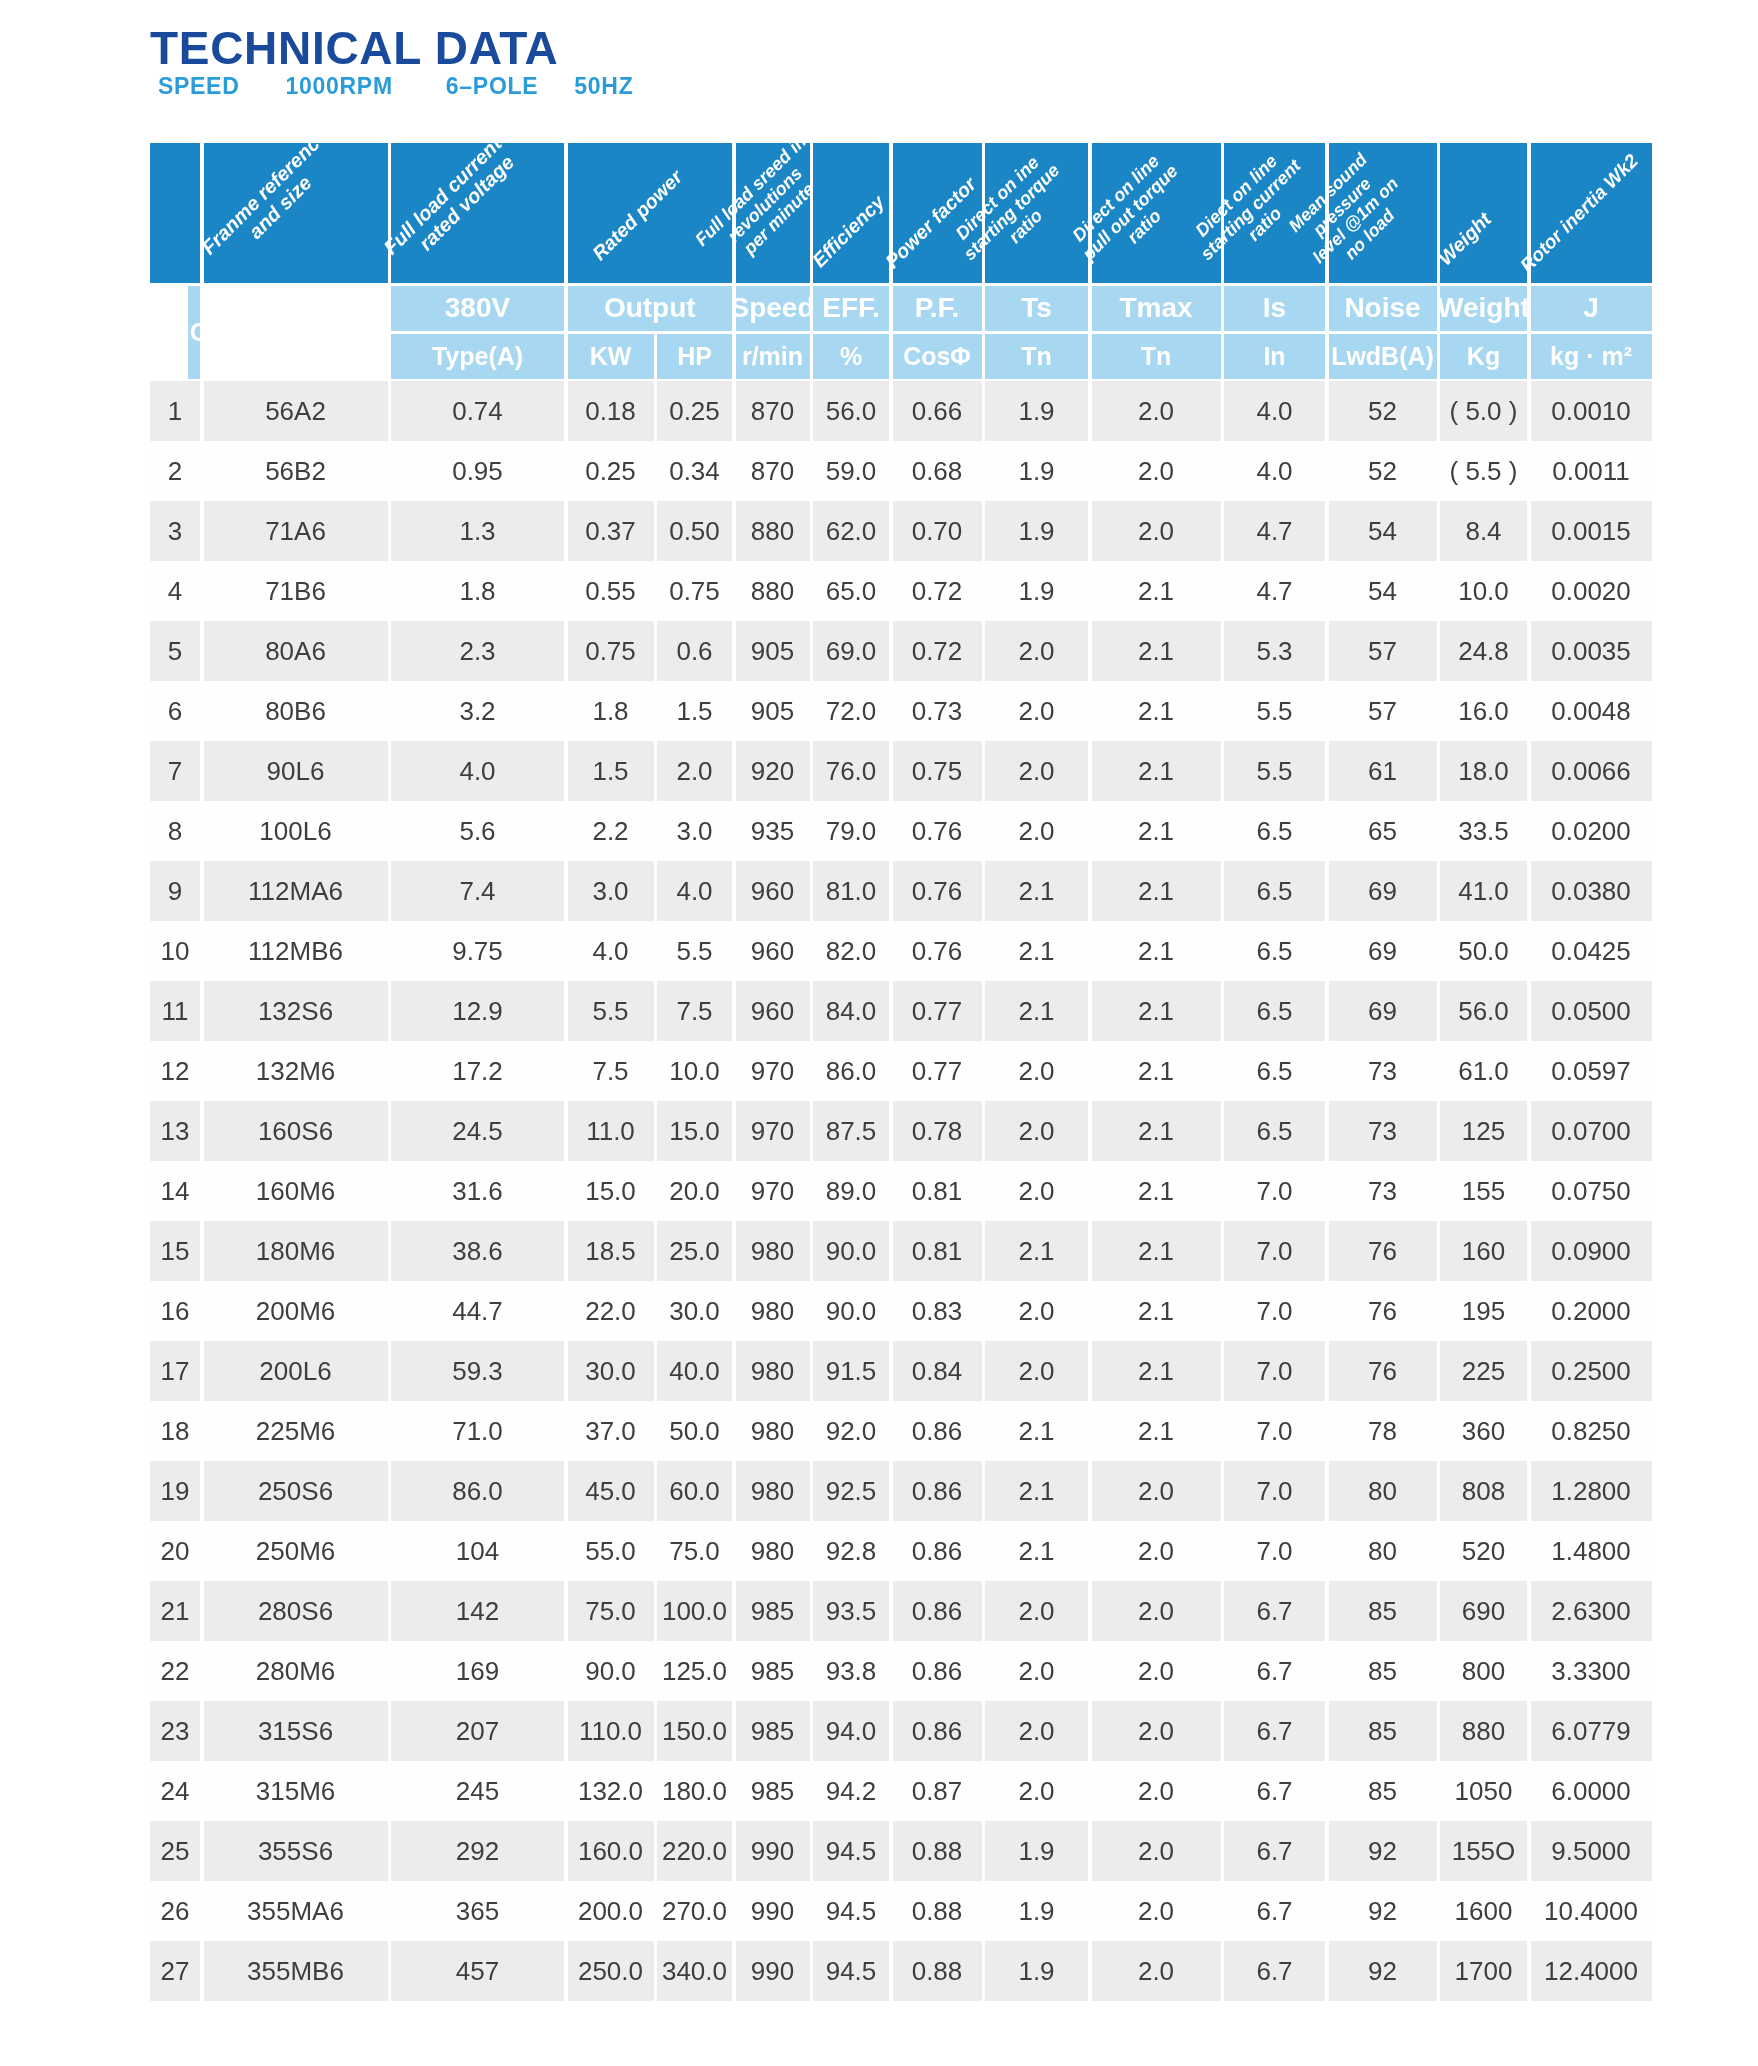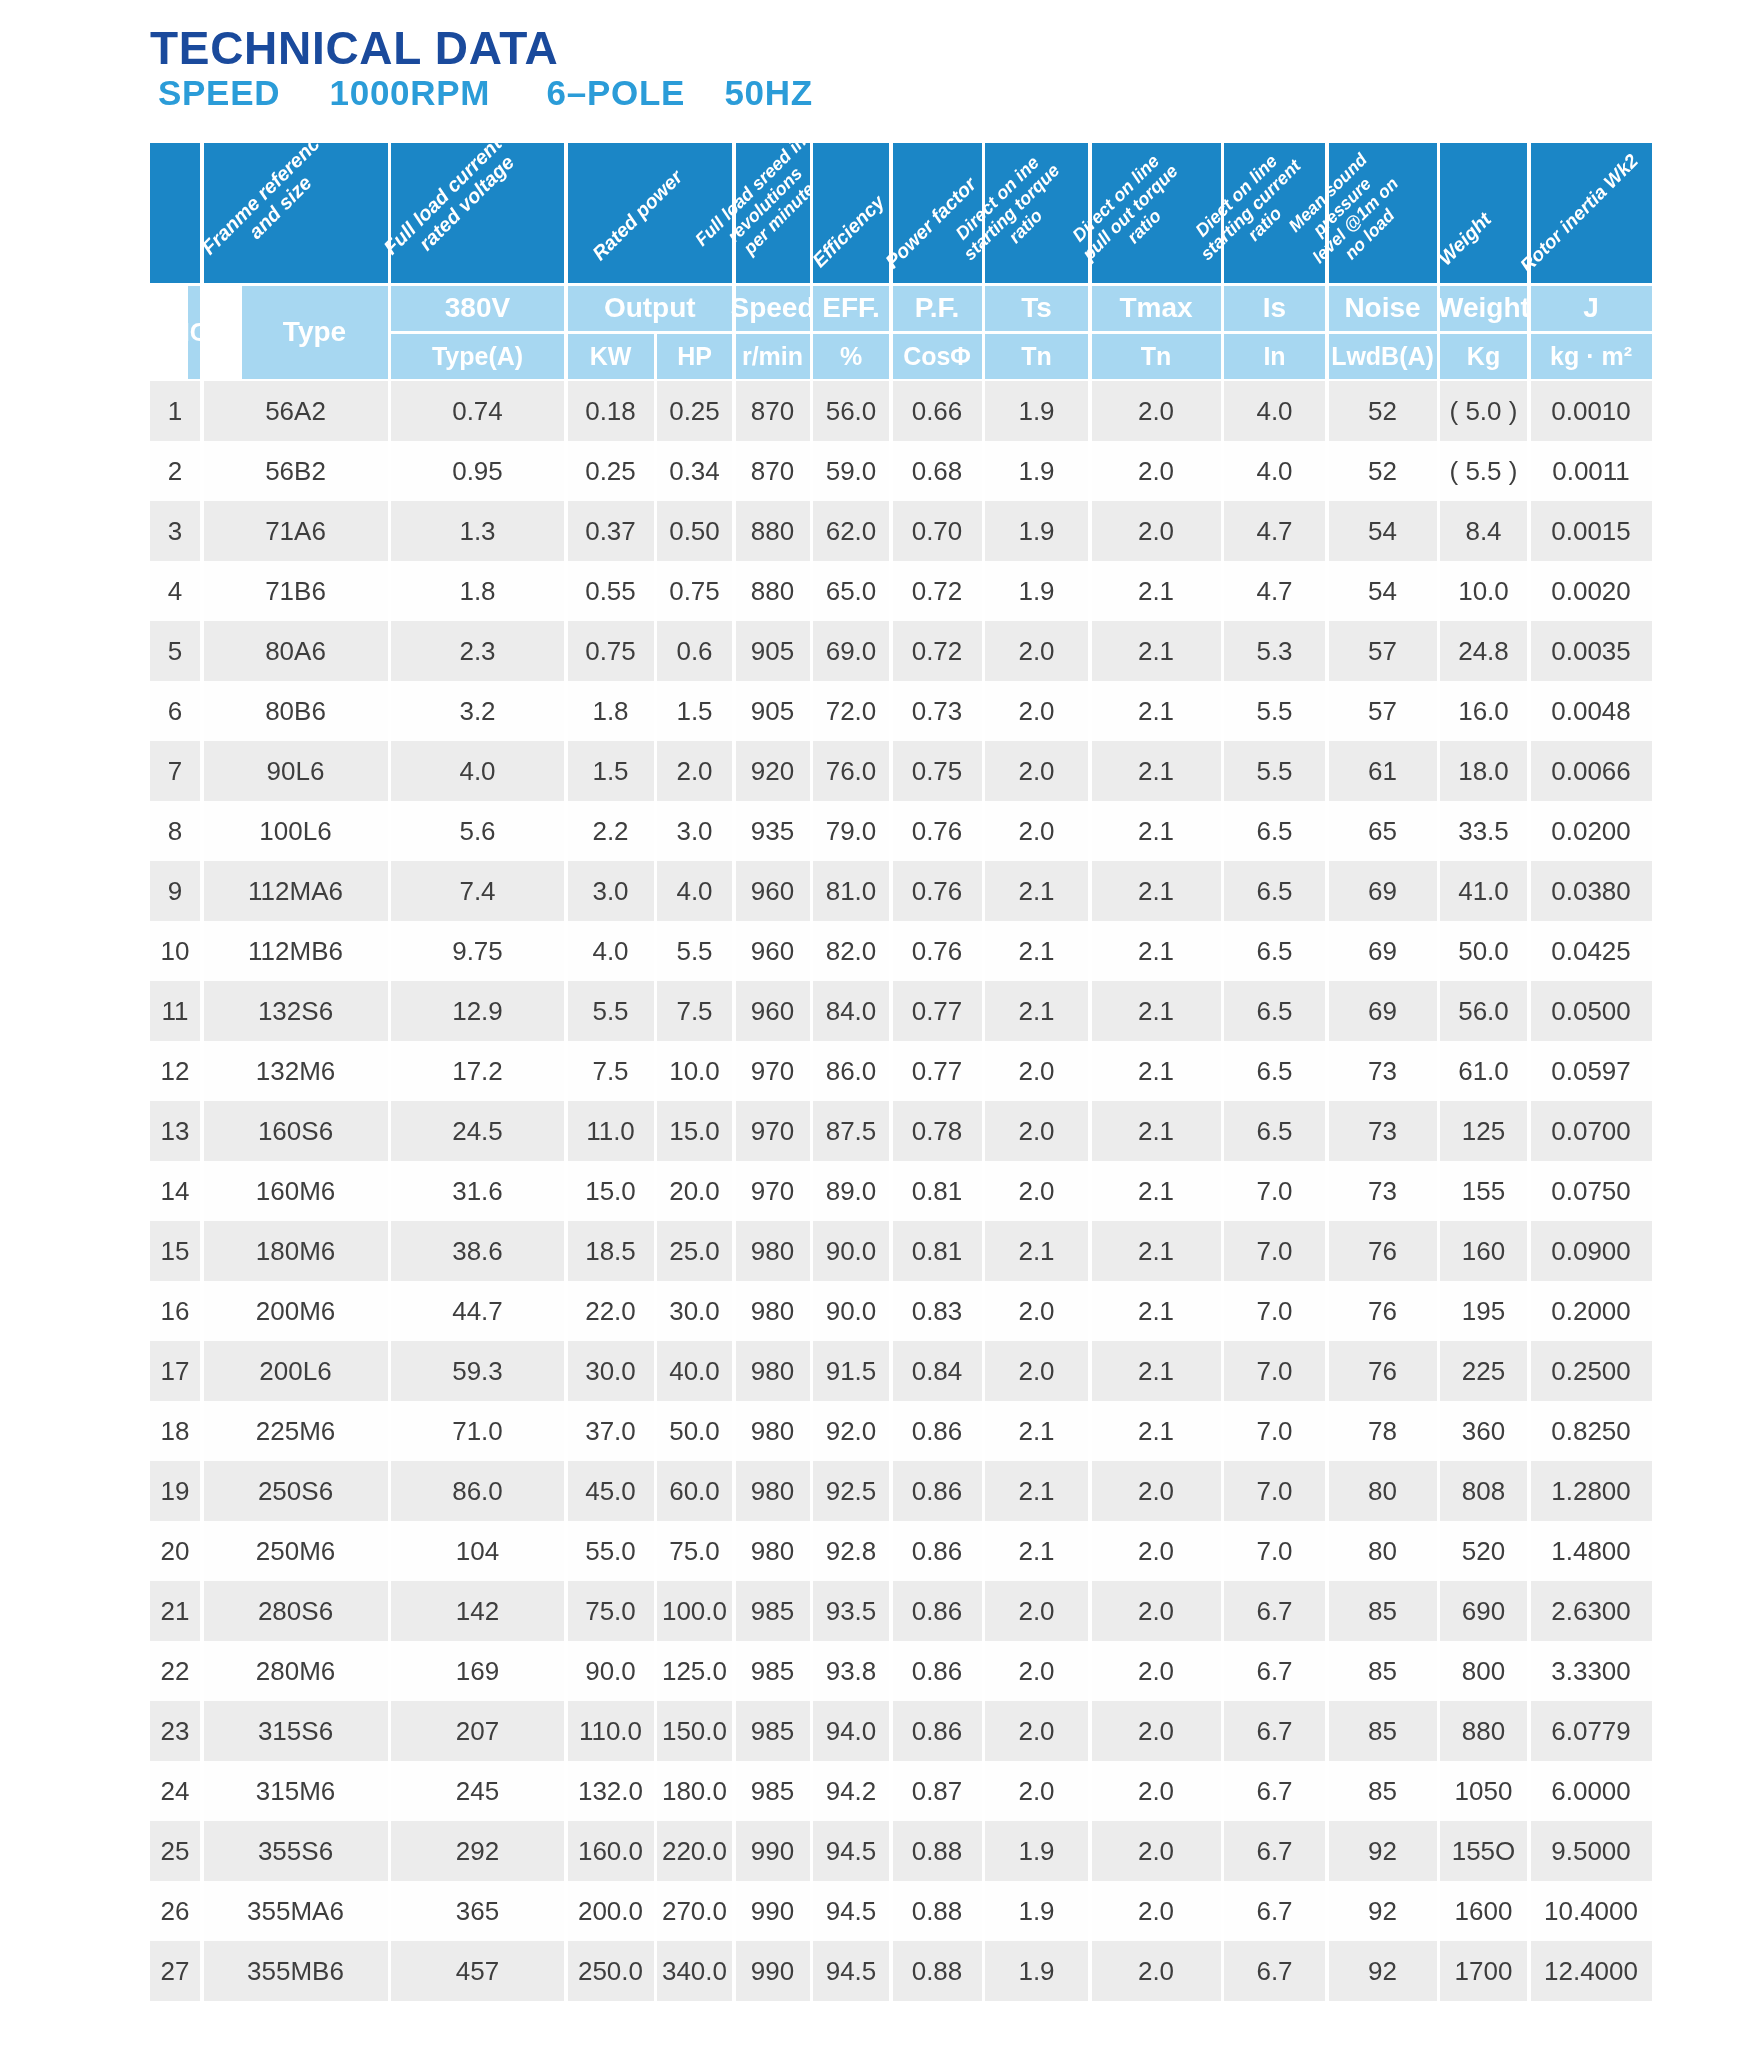--- a/index.html
+++ b/index.html
@@ -16,21 +16,21 @@
   body{
     width:1758px;height:2066px;position:relative;background:#ffffff;
     font-family:"Liberation Sans", sans-serif;color:var(--txt);
   }
   .page-title{
     position:absolute;left:150px;top:21px;
     font-size:46px;font-weight:bold;letter-spacing:0.7px;color:var(--title-navy);
   }
   .page-subtitle{
     position:absolute;left:158px;top:73px;
-    font-size:35px;font-weight:bold;color:var(--subtitle-blue);letter-spacing:0.7px;
+    font-size:23px;font-weight:bold;color:var(--subtitle-blue);letter-spacing:0.7px;
   }
   .page-subtitle span{display:inline-block;}
   .sub-speed{margin-right:39px;}
   .sub-rpm{margin-right:46px;}
   .sub-pole{margin-right:29px;}
 
   .tbl{position:absolute;left:150px;top:143px;width:1506px;}
   .row{display:grid;grid-template-columns:var(--cols);column-gap:3.5px;}
 
   
@@ -142,21 +142,20 @@
     <div class="c">
         <div class="diag d-weight">Weight</div>
       </div>
     <div class="c">
         <div class="diag d-j">Rotor inertia Wk2</div>
       </div>
   </div>
 
   <div class="hdr-sub">
     <div class="c rs2 small" style="grid-column:1">NO.</div>
-    <div class="c rs2" style="grid-column:2">Type</div>
 
     <div class="c" style="grid-column:3;grid-row:1">380V</div>
     <div class="c cspan2" style="grid-row:1">Output</div>
     <div class="c" style="grid-column:6;grid-row:1">Speed</div>
     <div class="c" style="grid-column:7;grid-row:1">EFF.</div>
     <div class="c" style="grid-column:8;grid-row:1">P.F.</div>
     <div class="c" style="grid-column:9;grid-row:1">Ts</div>
     <div class="c" style="grid-column:10;grid-row:1">Tmax</div>
     <div class="c" style="grid-column:11;grid-row:1">Is</div>
     <div class="c" style="grid-column:12;grid-row:1">Noise</div>

